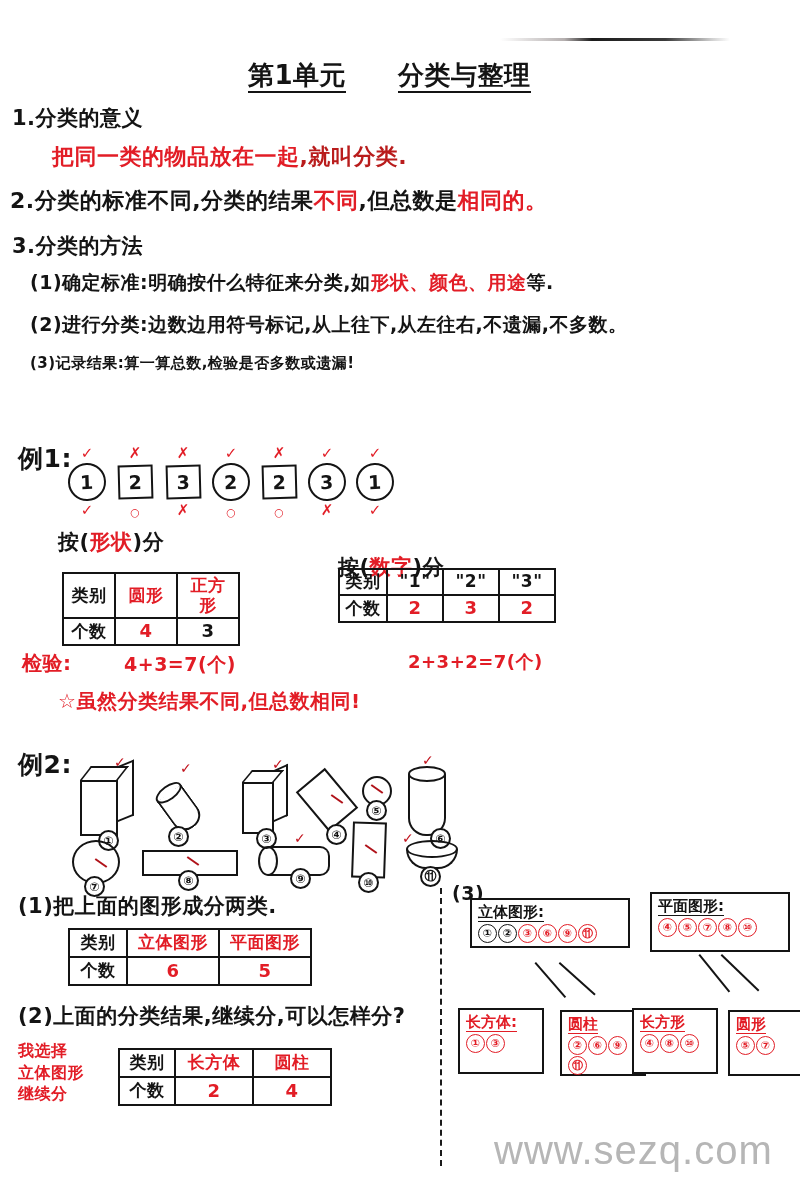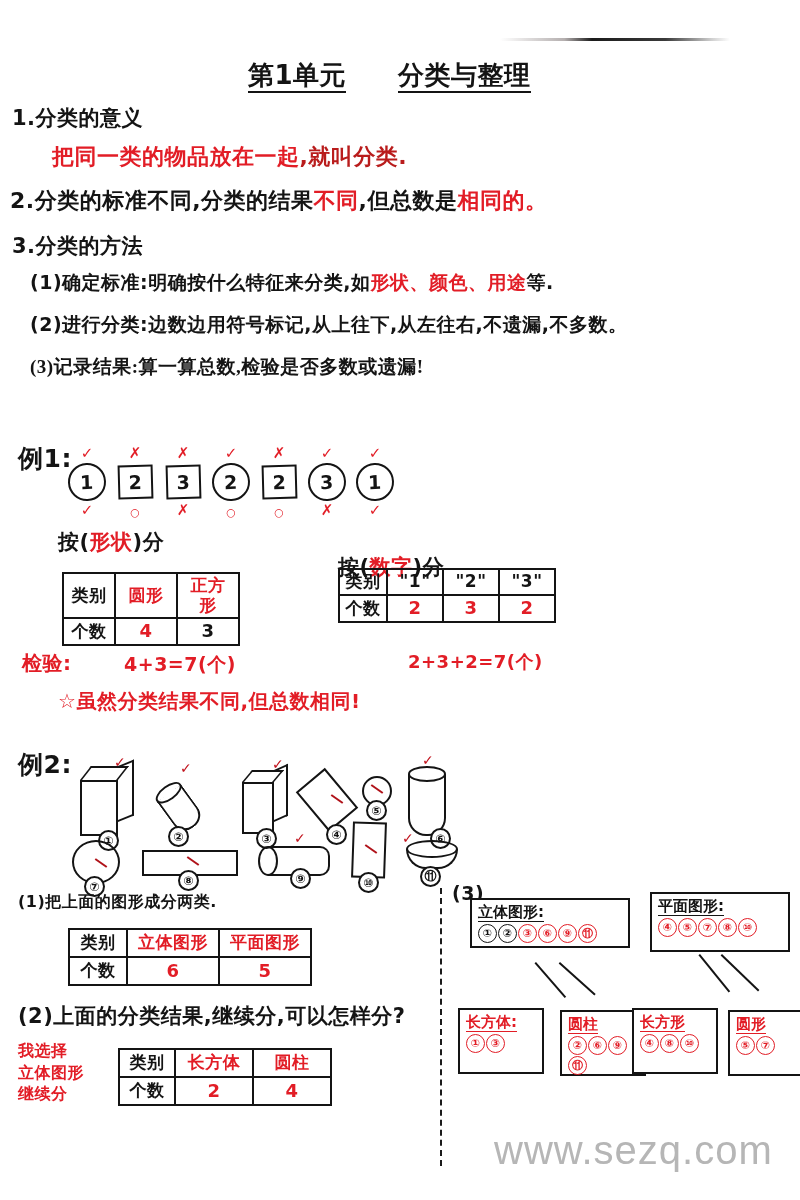--- a/index.html
+++ b/index.html
@@ -38,21 +38,21 @@
   .title .u { border-bottom: 2px solid #141414; padding-bottom:1px; }
   .title .gap { display:inline-block; width: 52px; }
 
   
   .l1  { top:104px;  left:12px;  font-size:21px; }
   .l1b { top:142px;  left:52px;  font-size:22px; }
   .l2  { top:186px;  left:10px;  font-size:22px; }
   .l3  { top:232px;  left:12px;  font-size:21px; }
   .l31 { top:270px;  left:30px;  font-size:19px; }
   .l32 { top:312px;  left:30px;  font-size:19px; }
-  .l33 { top:354px;  left:30px;  font-size:19px;font-family:Liberation Serif, serif; }
+  .l33 { top:354px;  left:30px;  font-size:15px; }
 
   
   .ex1-label { top:442px; left:18px; font-size:25px; }
 
   .shaperow { position:absolute; top:462px; left:68px; display:flex; gap:10px; align-items:center;}
   .cell { position:relative; width:38px; height:40px; display:flex; align-items:center; justify-content:center;}
   .cir { width:38px; height:38px; border:2.4px solid #141414; border-radius:50%;
          display:flex; align-items:center; justify-content:center; font-size:19px; font-weight:700;
          transform: rotate(-2deg); }
   .sq  { width:35px; height:34px; border:2.4px solid #141414;
@@ -98,21 +98,21 @@
   .tick { position:absolute; color:#c1121c; font-size:14px; font-weight:700; }
 
   
   .cuboid-face { position:absolute; border:2.2px solid #141414; }
   
   .cyl-body { position:absolute; border:2.2px solid #141414; border-top:none; }
   .ellipse  { position:absolute; border:2.2px solid #141414; border-radius:50%; }
   .rect     { position:absolute; border:2.2px solid #141414; }
   .slash    { position:absolute; width:14px; height:2px; background:#b01219; transform:rotate(35deg); }
 
-  .q1 { top:892px; left:18px; font-size:16px; }
+  .q1 { top:892px; left:18px; font-size:21px; }
   .tbl3 { top:928px; left:68px; }
   .tbl3 td { width:92px; height:28px; }
   .tbl3 td.k { width:58px; }
 
   .q2 { top:1002px; left:18px; font-size:21px; }
   .mychoice { position:absolute; top:1040px; left:18px; font-size:16px; line-height:1.35; color:#e21d26; font-weight:700;}
   .tbl4 { top:1048px; left:118px; }
   .tbl4 td { width:78px; height:28px; }
   .tbl4 td.k { width:56px; }
 

